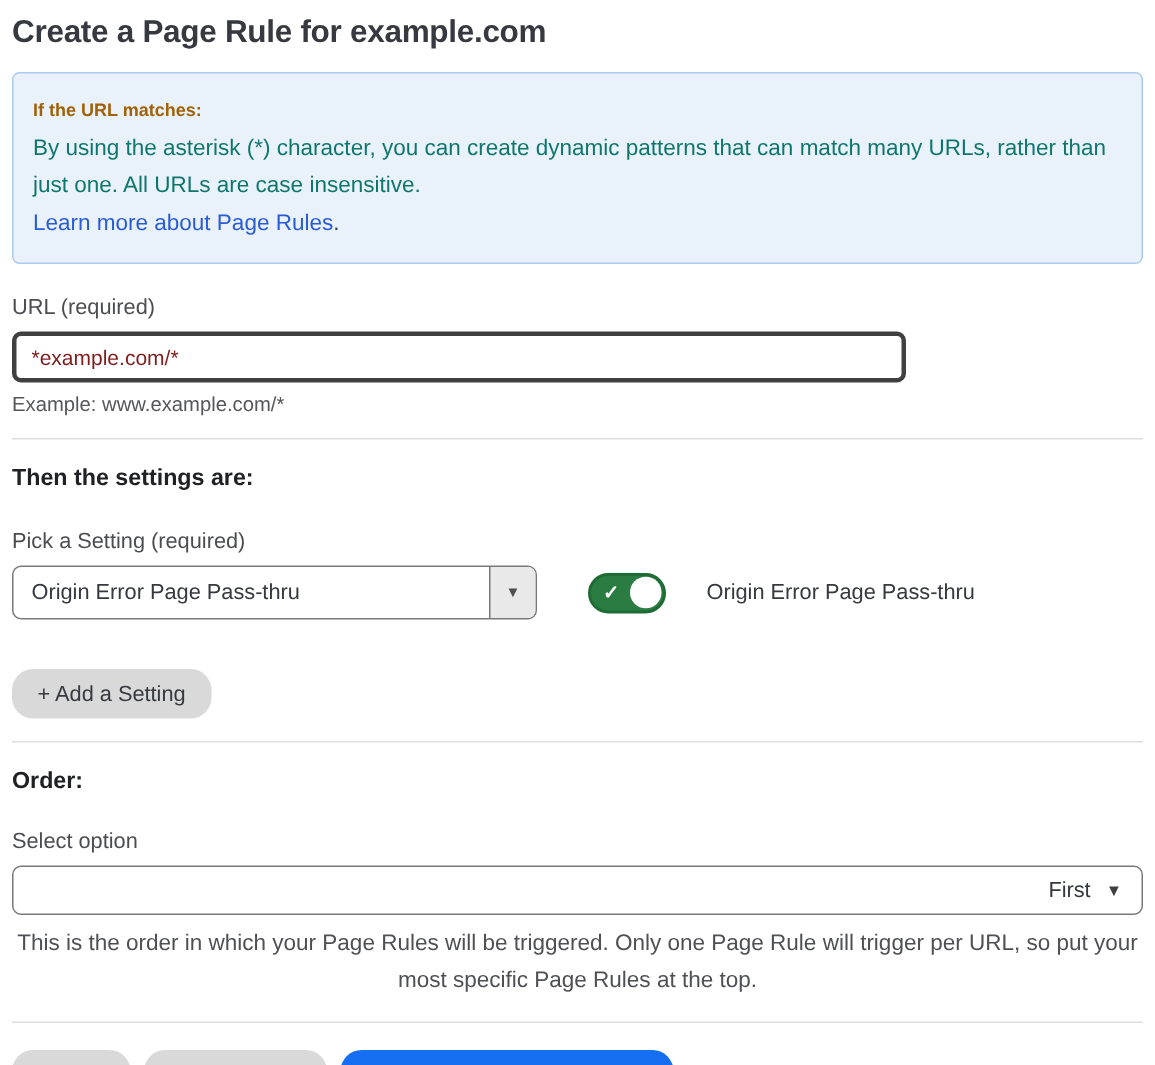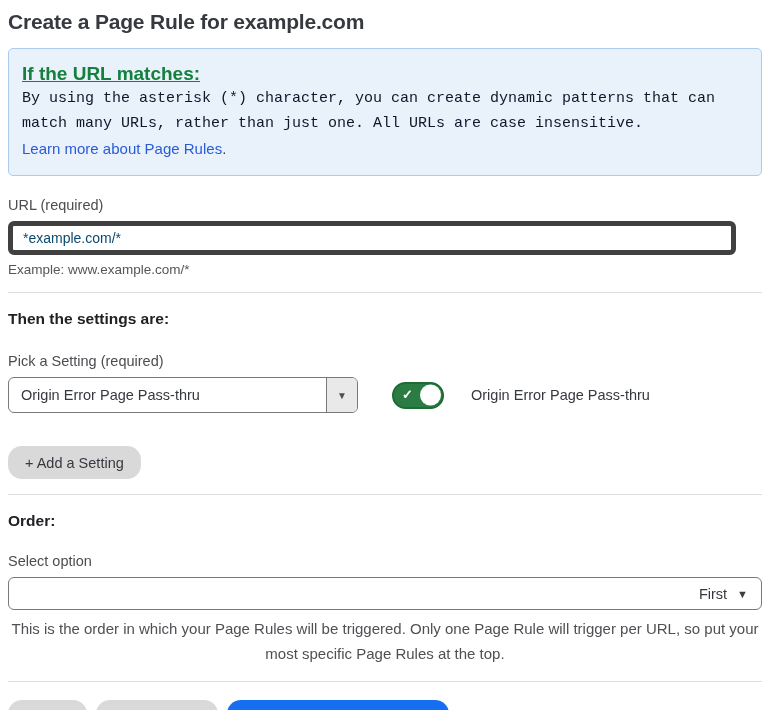--- a/index.html
+++ b/index.html
@@ -27,25 +27,24 @@
     background: #e9f2fb;
     border: 1px solid #abccee;
     border-radius: 5px;
     padding: 12px 16px 14px 13px;
     font-size: 15px;
     line-height: 25px;
     color: #253e66;
   }
   .info-heading {
     font-weight: 700;
-    color: #15803d;
-    font-size: 19px;
-    text-decoration: underline;
-  }
-  .info-body { color: #0f172a; font-family: Liberation Mono, monospace; }
+    color: #a16207;
+    font-size: 12px;
+  }
+  .info-body { color: #0f766e; }
   .info-link {
     color: #2a5bd7;
     cursor: pointer;
   }
   .info-period { color: #253e66; }
 
   
   .field-label {
     display: block;
     font-size: 14.5px;
@@ -54,28 +53,28 @@
   .hint {
     font-size: 13.5px;
     color: #55565a;
     margin-top: 7px;
   }
 
   
   .url-label { margin-top: 21px; }
   input.text-input {
     margin-top: 8px;
-    width: 728px;
+    width: 596px;
     height: 34px;
-    border: 5px solid #404040;
+    border: 3px solid #404040;
     border-radius: 6px;
     padding: 0 10px;
     font-family: "Liberation Sans", sans-serif;
     font-size: 14px;
-    color: #0c4a6e;
+    color: #7f1d1d;
     background: #ffffff;
     outline: none;
   }
 
   hr.divider {
     border: none;
     border-top: 1px solid #dedede;
     margin-top: 15px;
   }
 

